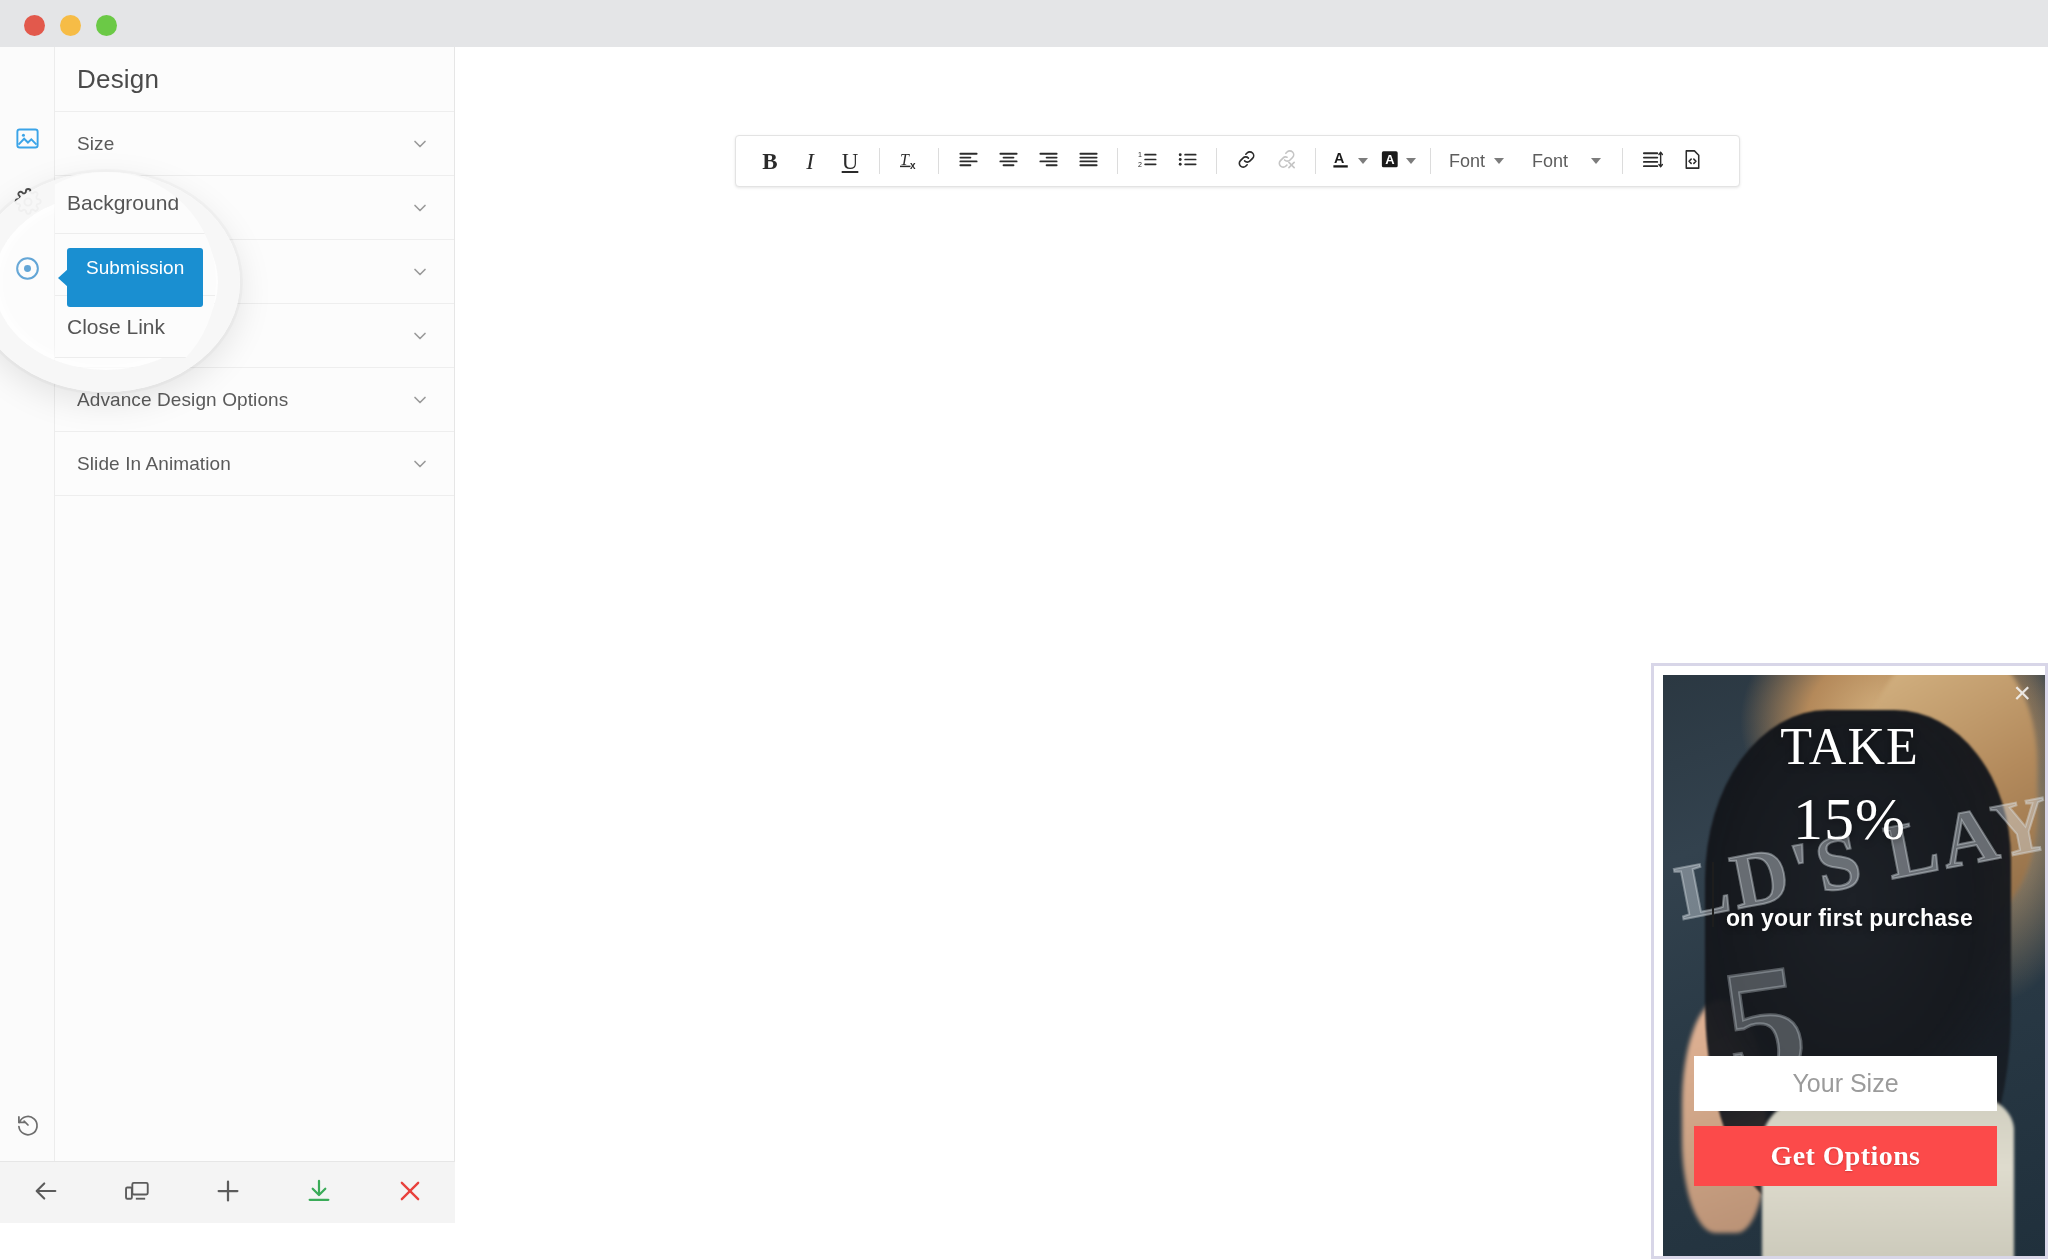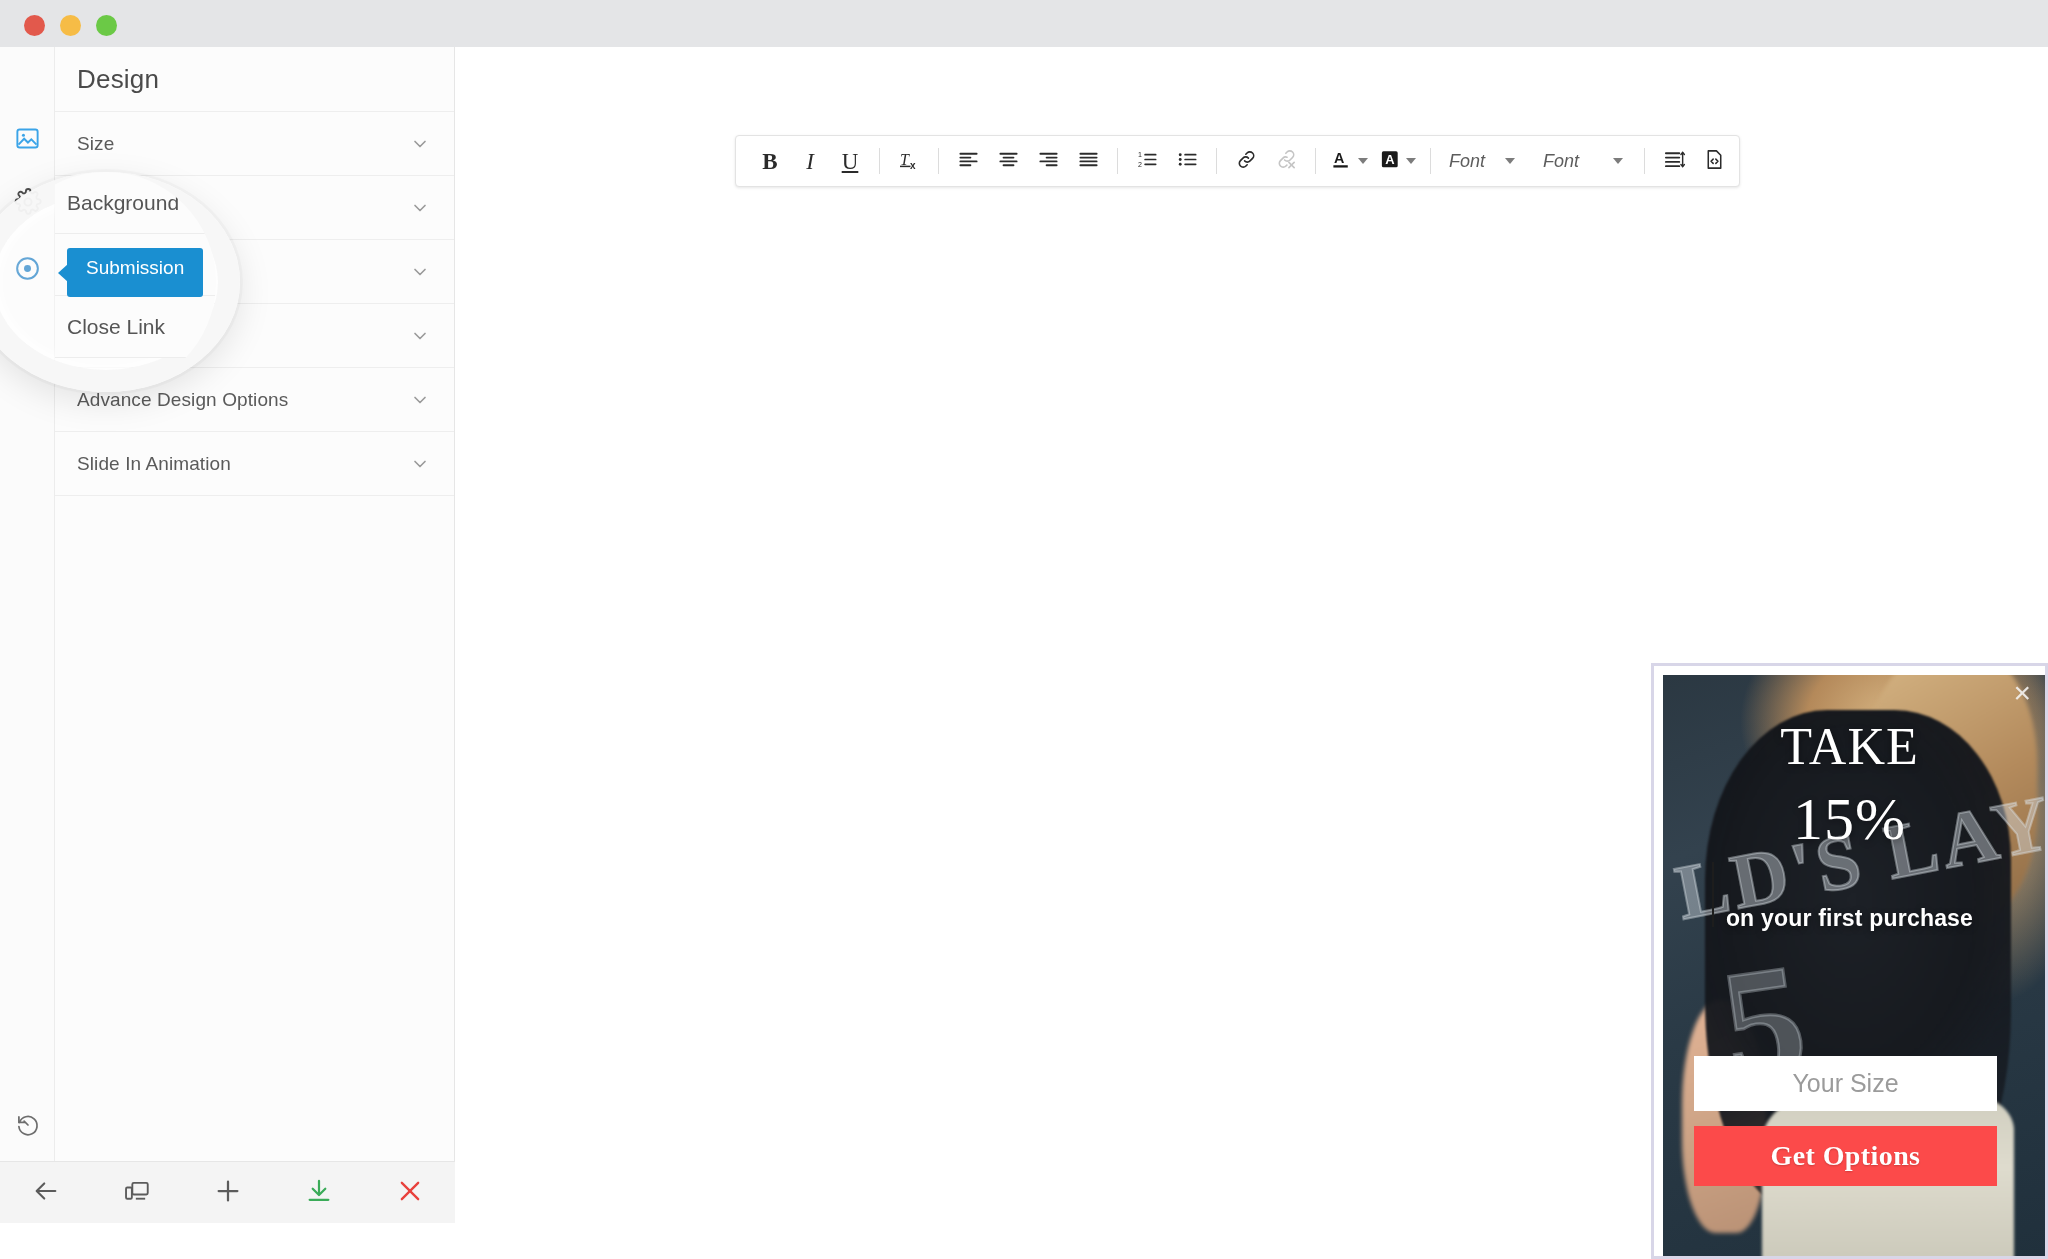--- a/index.html
+++ b/index.html
@@ -101,21 +101,21 @@
     border-bottom: 1px solid #ededed; background: #fcfcfc;
   }
   .mag-row .mag-text { font-size: 21px; color: #555; }
   #magBackground { top: 0px; }
   #magSubmissionRow { top: 62px; }
   #magCloseLink { top: 124px; }
 
   .submission-badge {
     position: absolute; left: 67px; top: 76px; z-index: 42;
     background: #1a8fd1; color: #ffffff;
-    font-size: 19px; padding: 9px 19px 18px 19px;
+    font-size: 19px; padding: 9px 19px 28px 19px;
     border-radius: 3px; white-space: nowrap; pointer-events: none;
   }
   .submission-badge::before {
     content: ""; position: absolute; left: -9px; top: 50%;
     transform: translateY(-50%);
     border-top: 9px solid transparent; border-bottom: 9px solid transparent;
     border-right: 10px solid #1a8fd1;
   }
 
   
@@ -133,22 +133,22 @@
     display: flex; align-items: center; padding: 0 14px; gap: 0px; z-index: 10;
   }
   .tb {
     width: 40px; height: 40px; display: flex; align-items: center; justify-content: center;
     cursor: pointer; border-radius: 3px; color: #2b2b2b;
     font-size: 21px; line-height: 1; flex: 0 0 auto;
   }
   .tb.dim { color: #c5c5c5; }
   .tb-sep { width: 1px; height: 26px; background: #dcdcdc; margin: 0 9px; flex: 0 0 auto; }
   .tb-text {
-    height: 40px; display: flex; align-items: center; gap: 20px;
-    padding: 0 9px; cursor: pointer; color: #5d5d5d; font-size: 18px; flex: 0 0 auto; font-style: italic;
+    height: 40px; display: flex; align-items: center; gap: 9px;
+    padding: 0 9px; cursor: pointer; color: #5d5d5d; font-size: 18px; flex: 0 0 auto;
   }
   .caret-dn {
     width: 0; height: 0; border-left: 5px solid transparent;
     border-right: 5px solid transparent; border-top: 6px solid #7c7c7c;
   }
   .tb b { font-weight: 700; font-family: "Liberation Serif", serif; font-size: 23px; }
   .tb i { font-style: italic; font-family: "Liberation Serif", serif; font-size: 23px; }
   .tb u { text-decoration: underline; font-family: "Liberation Serif", serif; font-size: 23px; }
 
   

